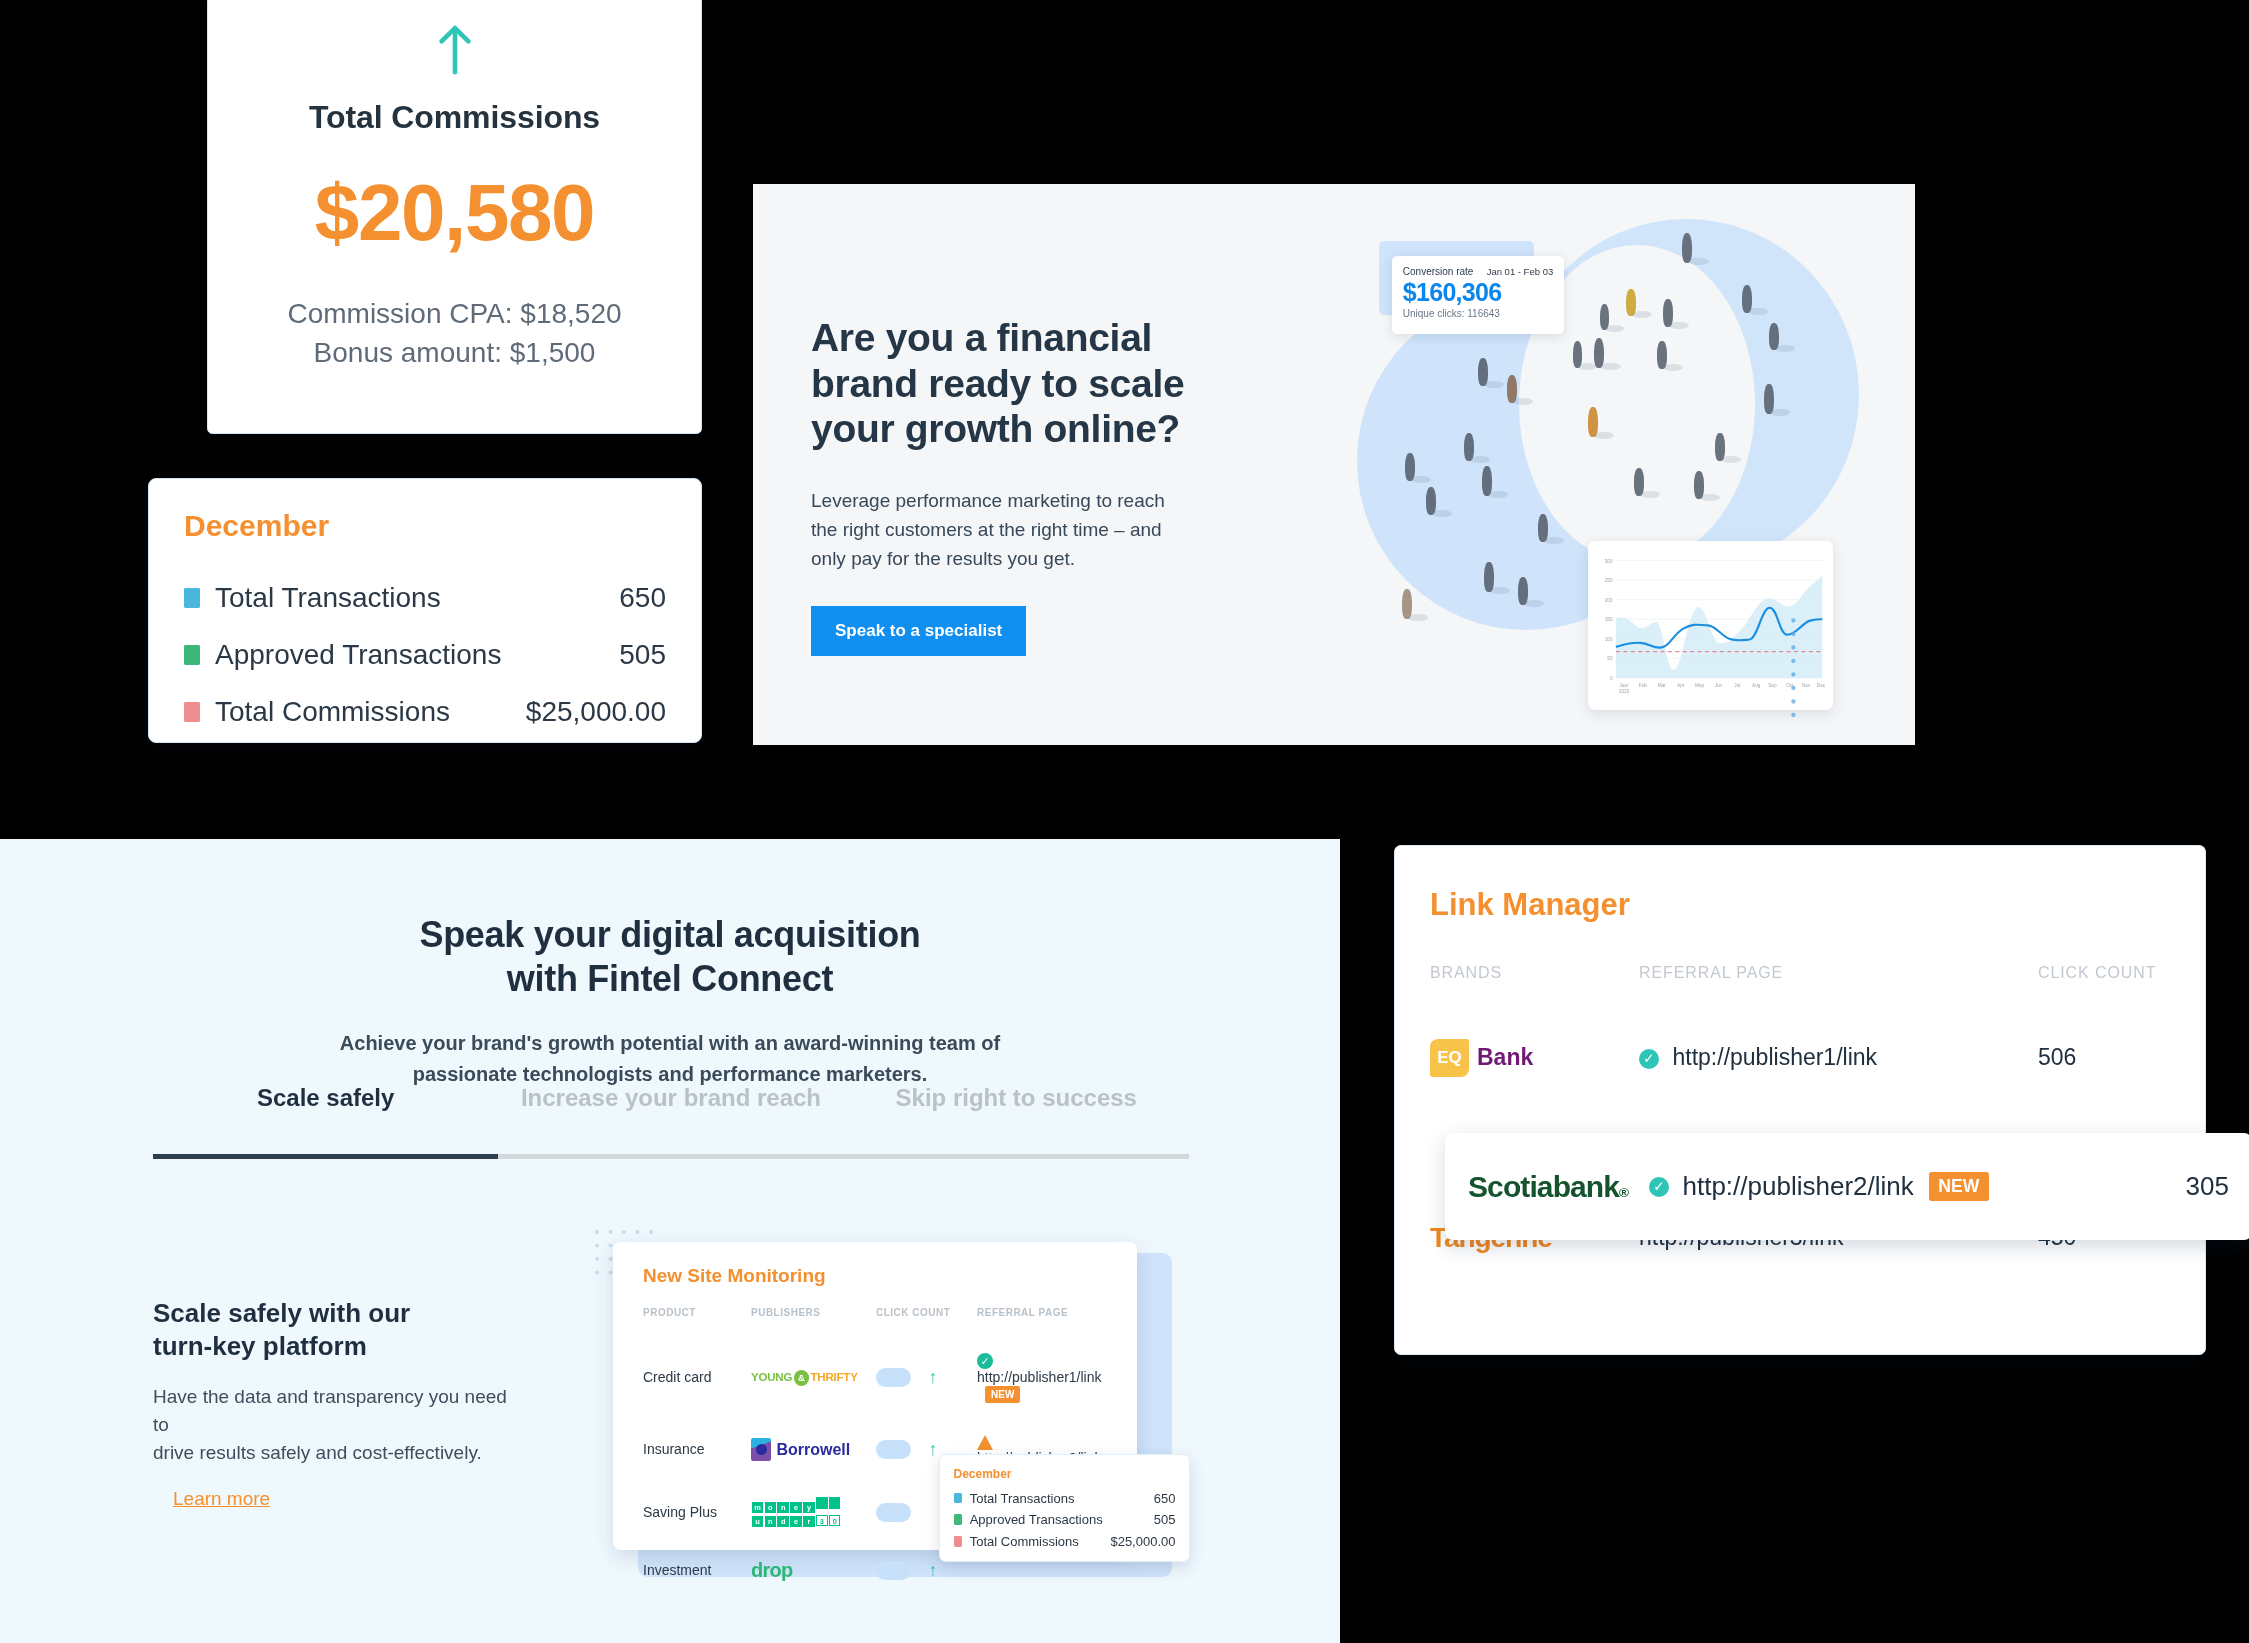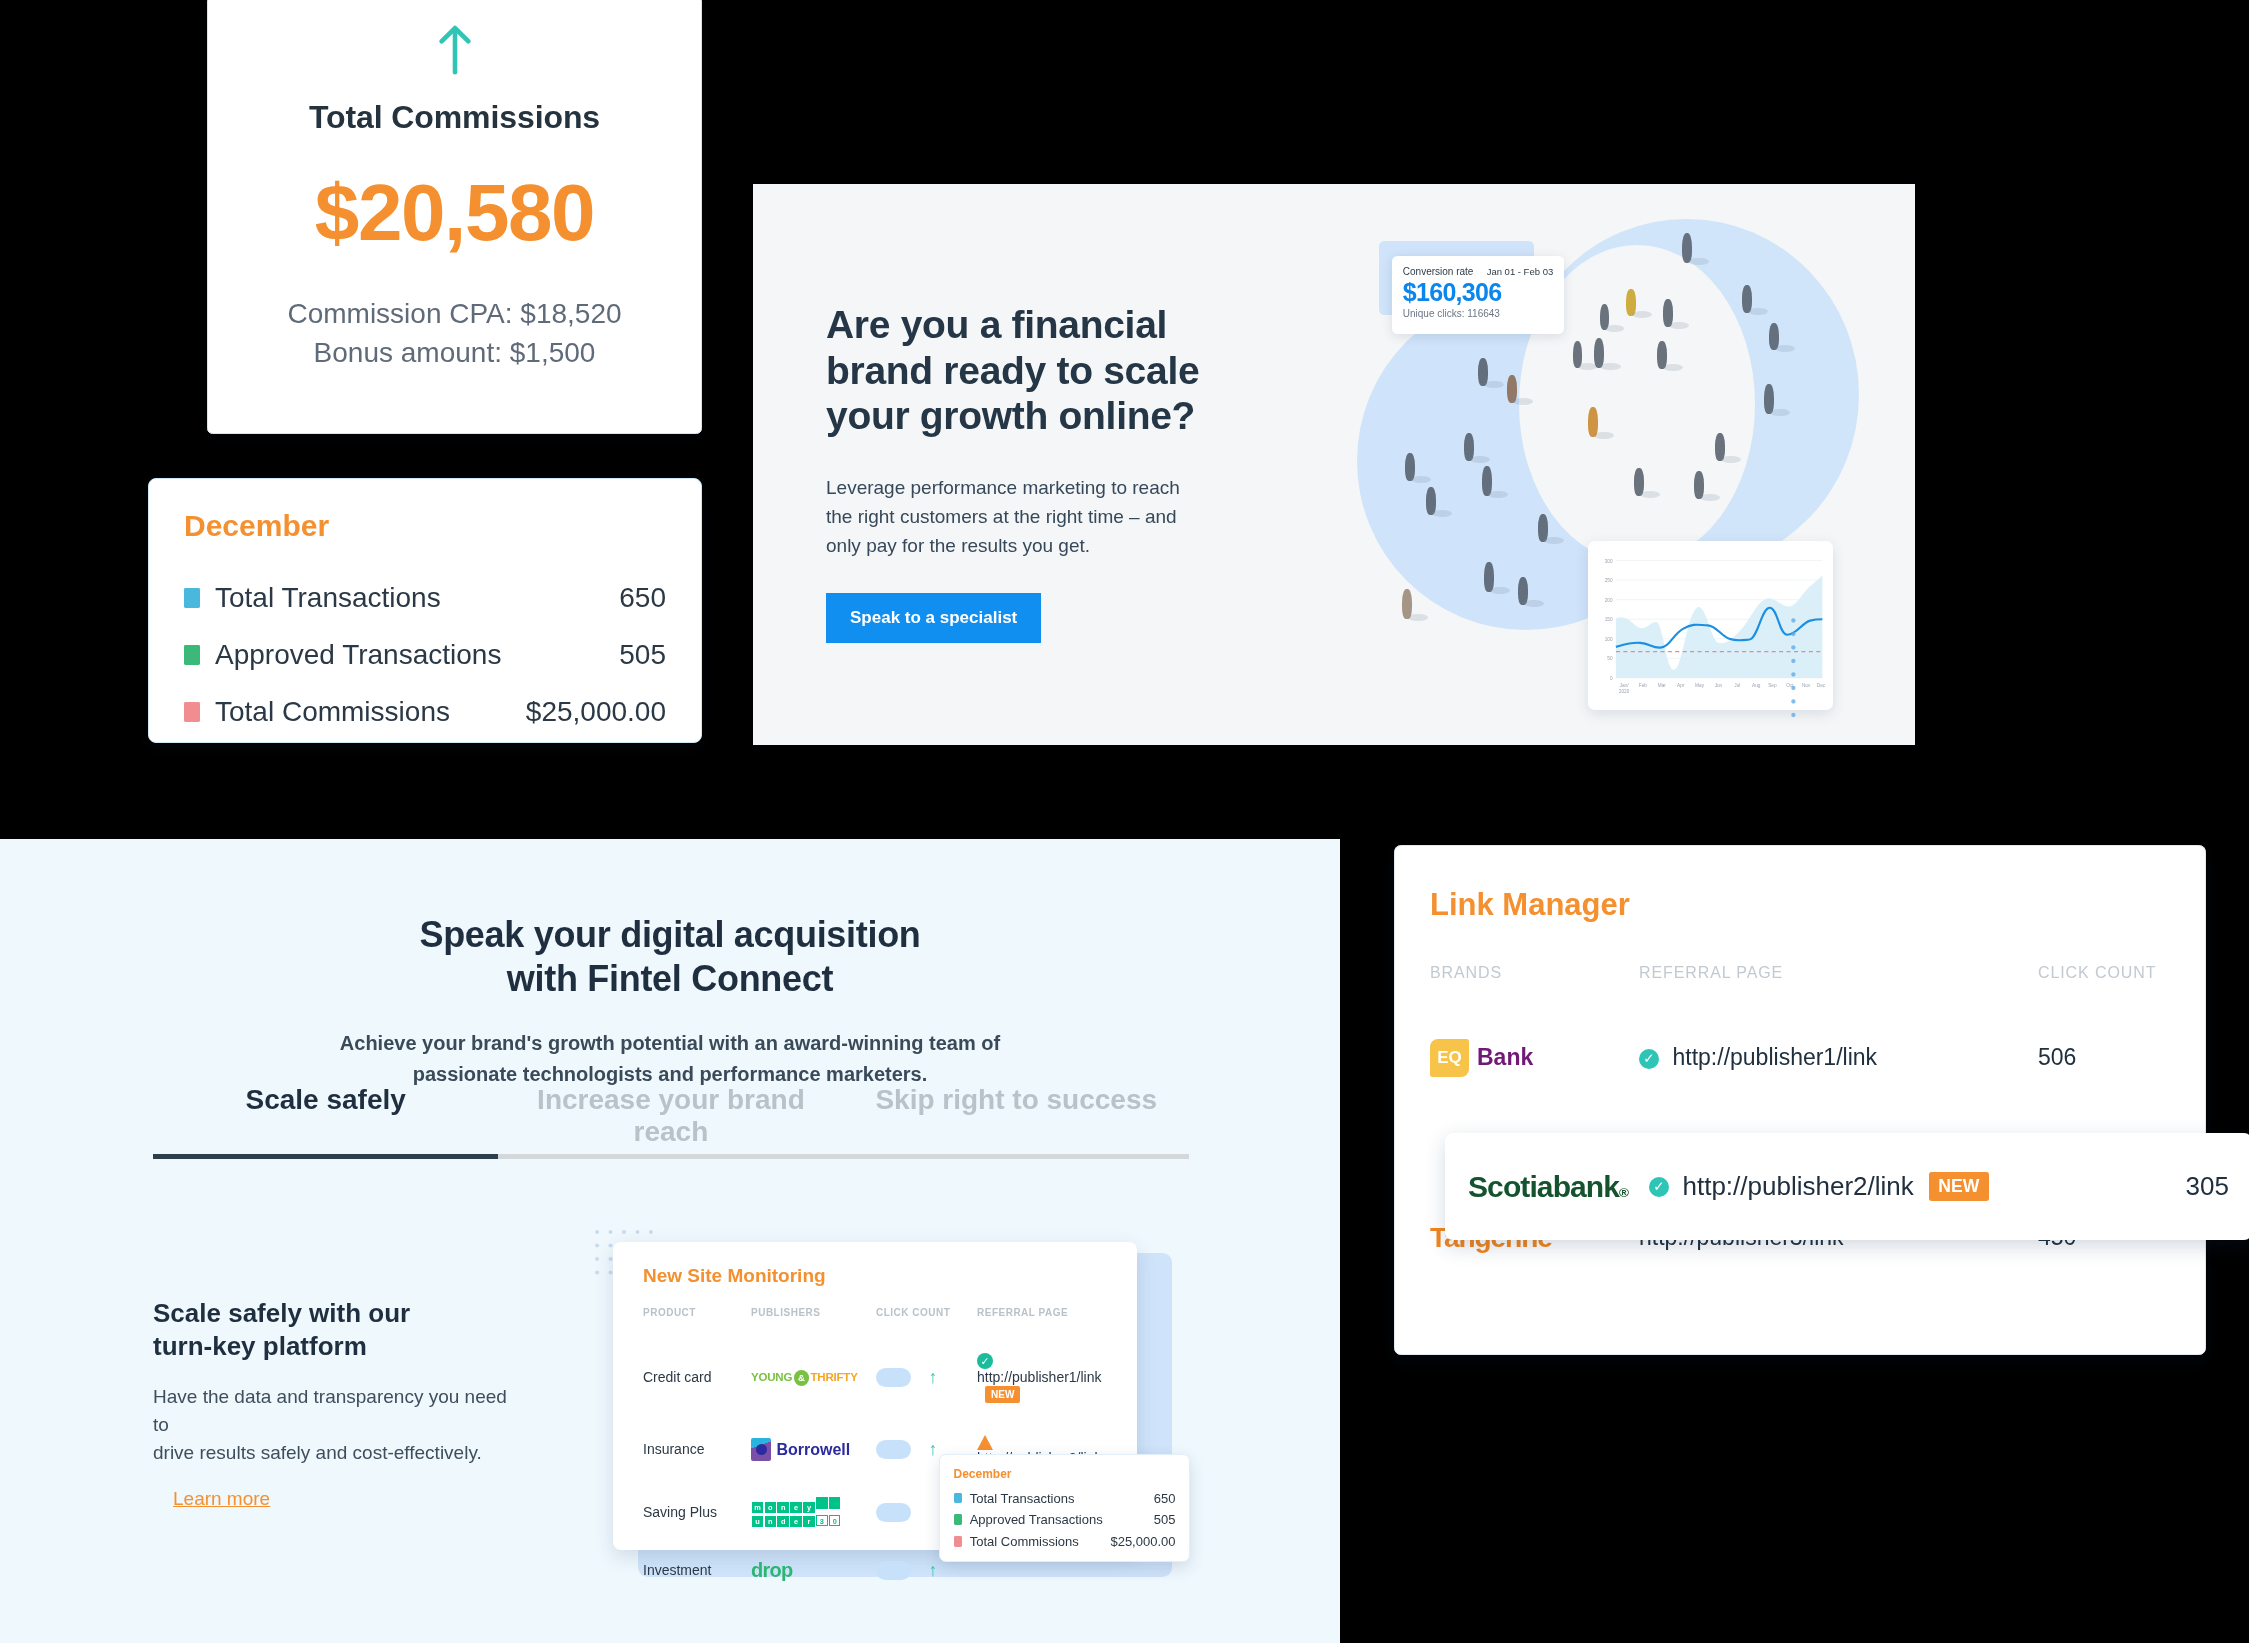--- a/index.html
+++ b/index.html
@@ -43,21 +43,21 @@
   }
   #december-card .sw{ width:16px; height:20px; border-radius:1.4px; margin-right:15px; flex:0 0 auto; }
   #december-card .dec-label{ flex:1 1 auto; }
   #december-card .dec-val{ flex:0 0 auto; }
 
   
   #hero-banner{
     position:absolute; left:753px; top:184px; width:1162px; height:561px;
     background:#f5f6f7; overflow:hidden;
   }
-  #hero-copy{ position:absolute; left:58px; top:118px; width:385px;margin-left:15px; }
+  #hero-copy{ position:absolute; left:58px; top:131px; width:385px; }
   #hero-copy .hero-title{
     font-size:39px; line-height:1.17; font-weight:700; color:#253746; letter-spacing:-0.3px;
   }
   #hero-copy .hero-sub{
     margin-top:35px; font-size:19px; line-height:1.52; color:#36485a; width:378px;
   }
   #hero-cta{
     display:inline-block; margin-top:32px; background:#108ff0; color:#fff;
     font-size:17px; font-weight:700; padding:15px 24px; border:none; cursor:pointer;
   }
@@ -117,21 +117,21 @@
     font-size:36px; line-height:1.22; font-weight:700; color:#1f2f3f; letter-spacing:-0.3px;
   }
   #scale-head .sh-sub{
     margin-top:27px; font-size:20px; line-height:1.55; color:#3a4a59;font-weight:bold;
   }
   #tabs{
     position:absolute; left:153px; top:1084px; width:1036px;
     display:flex;
   }
   #tabs .tab{
-    font-size:28px; font-weight:700; color:#b9c2c9; text-align:center; cursor:pointer;
+    font-size:24px; font-weight:700; color:#b9c2c9; text-align:center; cursor:pointer;
     padding-bottom:26px;
   }
   #tabs .tab.active{ color:#1f2f3f; }
   #tab-underline{
     position:absolute; left:153px; top:1154px; width:1036px; height:4.7px; background:#d4d8db;
   }
   #tab-underline .fill{ width:33.33%; height:100%; background:#2e3e4d; }
 
   #turnkey{
     position:absolute; left:153px; top:1297px; width:358px;

